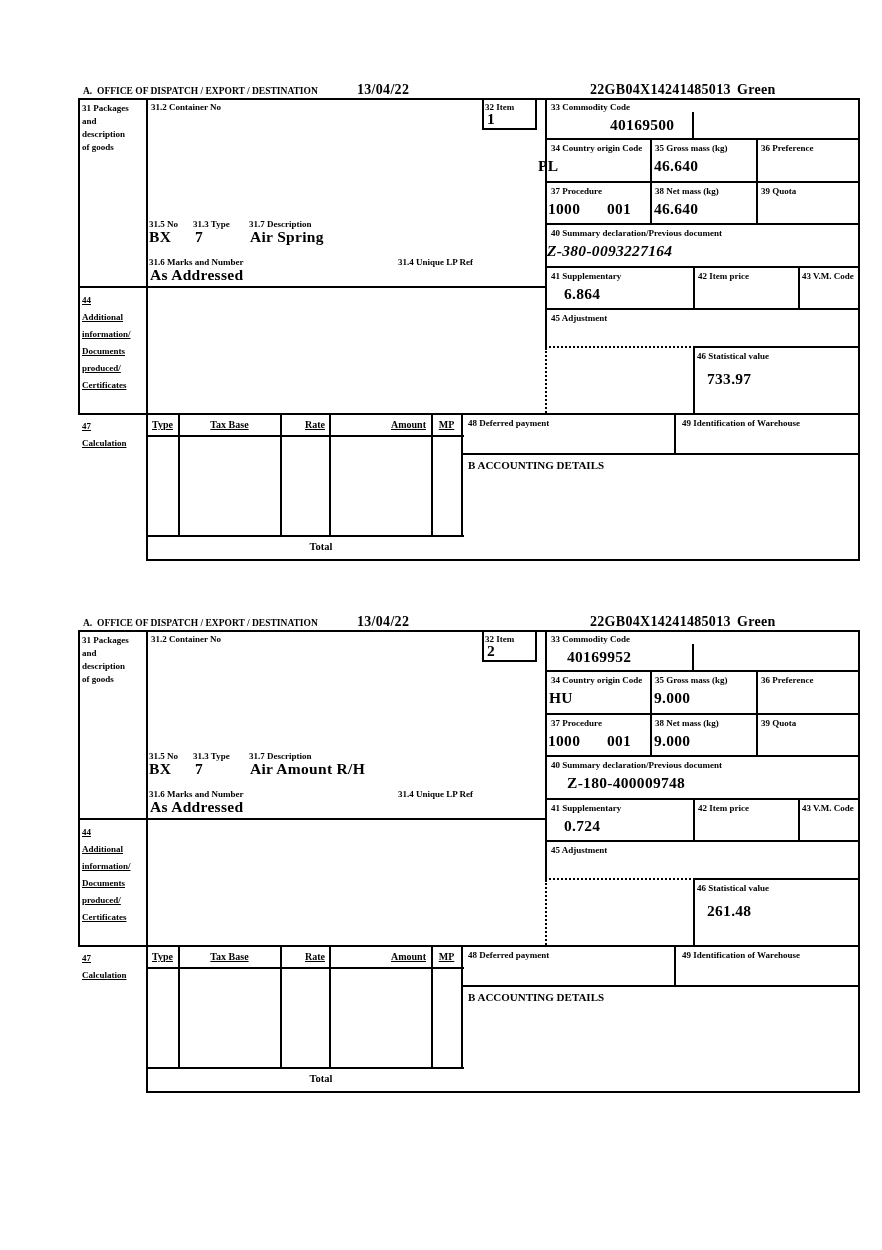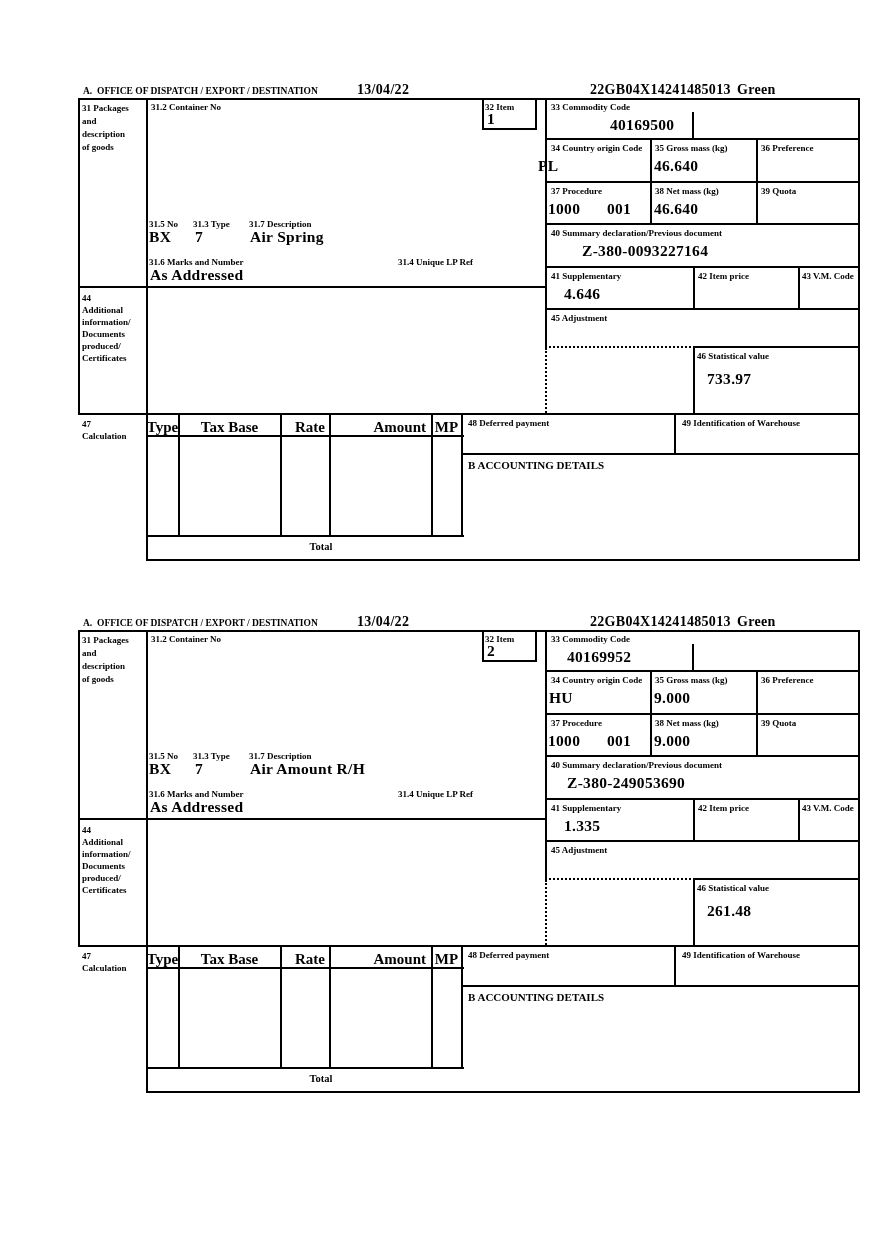--- a/index.html
+++ b/index.html
@@ -11,24 +11,24 @@
   
   .dh{position:absolute;border-top:2px dotted #000;height:0;}
   .dv{position:absolute;border-left:2px dotted #000;width:0;}
   
   .hsec{position:absolute;font-weight:bold;font-size:9.5px;white-space:pre;}
   .hval{position:absolute;font-weight:bold;font-size:14px;letter-spacing:.3px;white-space:pre;}
   
   .lbl{position:absolute;font-weight:bold;font-size:9px;white-space:nowrap;}
   .wrap{white-space:pre-line;}
   .lh13{line-height:13px;}
-  .lh17{line-height:12px;}
+  .lh17{line-height:17px;text-decoration:underline;}
   
   .val{position:absolute;font-weight:bold;font-size:15.5px;letter-spacing:.3px;white-space:pre;}
-  .th{position:absolute;font-weight:bold;font-size:15px;}
+  .th{position:absolute;font-weight:bold;font-size:10px;text-decoration:underline;}
   .tc{text-align:center;}
   .tr{text-align:right;}
   .acct{position:absolute;font-weight:bold;font-size:11px;white-space:nowrap;}
   .total{position:absolute;font-weight:bold;font-size:10.5px;}
 </style>
 </head>
 <body>
 
 <div id="page">
   <section class="blk" style="top: 82px;">
@@ -115,24 +115,24 @@
 
     <div class="lbl" style="left:473px;top:104px;">37 Procedure</div>
     <div class="val" style="left:470px;top:118px;">1000</div>
     <div class="val" style="left:529px;top:118px;">001</div>
     <div class="lbl" style="left:577px;top:104px;">38 Net mass (kg)</div>
     <div class="val" style="left:576px;top:118px;">46.640</div>
     <div class="lbl" style="left:683px;top:104px;">39 Quota</div>
     <div class="val" style="left:683px;top:118px;"></div>
 
     <div class="lbl" style="left:473px;top:146px;">40 Summary declaration/Previous document</div>
-    <div class="val" style="left:504px;top:160px;">Z-380-0093227164</div>
+    <div class="val" style="left:469px;top:160px;font-style:italic;">Z-380-0093227164</div>
 
     <div class="lbl" style="left:473px;top:189px;">41 Supplementary</div>
-    <div class="val" style="left:486px;top:203px;">4.646</div>
+    <div class="val" style="left:486px;top:203px;">6.864</div>
     <div class="lbl" style="left:620px;top:189px;">42 Item price</div>
     <div class="val" style="left:630px;top:203px;"></div>
     <div class="lbl" style="left:724px;top:189px;">43 V.M. Code</div>
     <div class="val" style="left:728px;top:203px;"></div>
 
     <div class="lbl" style="left:473px;top:231px;">45 Adjustment</div>
     <div class="val" style="left:489px;top:243px;"></div>
     <div class="lbl" style="left:619px;top:269px;">46 Statistical value</div>
     <div class="val" style="left:629px;top:288px;">733.97</div>
 
@@ -232,24 +232,24 @@
 
     <div class="lbl" style="left:473px;top:104px;">37 Procedure</div>
     <div class="val" style="left:470px;top:118px;">1000</div>
     <div class="val" style="left:529px;top:118px;">001</div>
     <div class="lbl" style="left:577px;top:104px;">38 Net mass (kg)</div>
     <div class="val" style="left:576px;top:118px;">9.000</div>
     <div class="lbl" style="left:683px;top:104px;">39 Quota</div>
     <div class="val" style="left:683px;top:118px;"></div>
 
     <div class="lbl" style="left:473px;top:146px;">40 Summary declaration/Previous document</div>
-    <div class="val" style="left:489px;top:160px;">Z-380-249053690</div>
+    <div class="val" style="left:489px;top:160px;">Z-180-400009748</div>
 
     <div class="lbl" style="left:473px;top:189px;">41 Supplementary</div>
-    <div class="val" style="left:486px;top:203px;">1.335</div>
+    <div class="val" style="left:486px;top:203px;">0.724</div>
     <div class="lbl" style="left:620px;top:189px;">42 Item price</div>
     <div class="val" style="left:630px;top:203px;"></div>
     <div class="lbl" style="left:724px;top:189px;">43 V.M. Code</div>
     <div class="val" style="left:728px;top:203px;"></div>
 
     <div class="lbl" style="left:473px;top:231px;">45 Adjustment</div>
     <div class="val" style="left:489px;top:243px;"></div>
     <div class="lbl" style="left:619px;top:269px;">46 Statistical value</div>
     <div class="val" style="left:629px;top:288px;">261.48</div>
 

